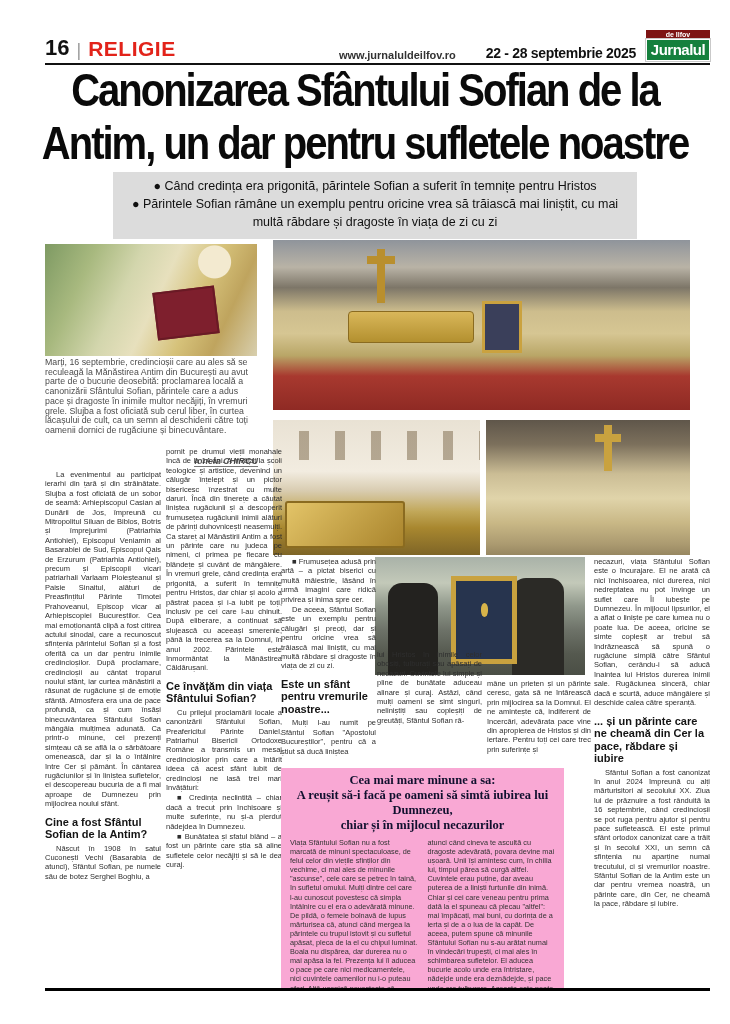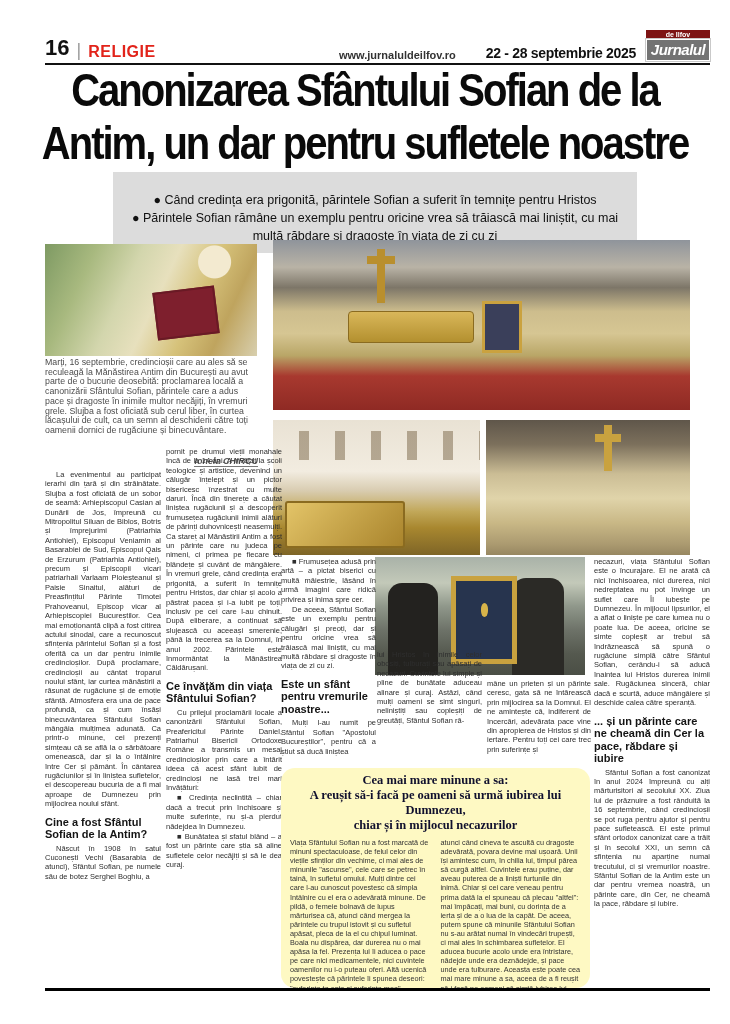--- a/index.html
+++ b/index.html
@@ -5,36 +5,36 @@
   html,body{margin:0;padding:0;background:#888;}
   .page{
     position:relative;width:730px;height:1024px;margin:0 auto;
     background:#ffffff;overflow:hidden;
     font-family:"Liberation Sans",sans-serif;color:#222;
   }
   
   .header{position:absolute;top:31px;left:45px;width:665px;height:30px;display:flex;align-items:flex-end;}
   .pageno{font-size:22px;font-weight:bold;color:#111;}
   .sep{font-size:18px;color:#9a9a9a;margin:0 7px;font-weight:normal;}
-  .section{font-size:16px;font-weight:bold;color:#e2231a;letter-spacing:.5px;}
+  .section{font-size:21px;font-weight:bold;color:#e2231a;letter-spacing:.5px;}
   .spacer{flex:1;}
   .site-url{font-size:11px;font-weight:bold;color:#333;margin-right:30px;}
   .issue-date{font-size:14px;font-weight:bold;color:#111;letter-spacing:-.3px;margin-right:10px;}
   .logo{width:64px;}
   .logo-top{background:#7d1414;color:#fff;font-size:7px;font-weight:bold;text-align:center;line-height:9px;}
-  .logo-main{background:#737373;color:#fff;font-weight:bold;font-style:italic;font-size:15px;
+  .logo-main{background:#15803d;color:#fff;font-weight:bold;font-size:15px;
     text-align:center;line-height:20px;border:1px solid #fff;outline:1px solid #c9c9c9;letter-spacing:-.5px;}
   .header-rule{position:absolute;top:63px;left:45px;width:665px;height:2px;background:#111;}
   
   .headline{position:absolute;top:64px;left:15px;width:700px;text-align:center;
     font-weight:bold;color:#0a0a0a;font-size:40px;line-height:46px;letter-spacing:-2px;
     transform:scale(1,1.14);transform-origin:center top;}
   
   .deck{position:absolute;top:172px;left:113px;width:504px;background:#dcdcdc;
-    padding:19px 10px 8px;text-align:center;font-size:12.5px;line-height:1.45;color:#111;}
+    padding:5px 10px 8px;text-align:center;font-size:12.5px;line-height:1.45;color:#111;}
   
   .photo{position:absolute;overflow:hidden;}
   .photo div{position:absolute;}
   .photo-p1{left:45px;top:244px;width:212px;height:112px;
     background:radial-gradient(circle at 80% 16%, #f3ead0 0 16px, transparent 17px),
     linear-gradient(115deg,#7e9a63 0%,#a8b97f 20%,#d3d6ad 38%,#e7e0bd 52%,#d6c27a 68%,#bfa45e 82%,#d8cfae 100%);}
   .p1-doc{left:52%;top:40%;width:58px;height:44px;background:#7e1f2d;border:2px solid #691a25;transform:rotate(-7deg);}
   .photo-p2{left:273px;top:240px;width:417px;height:170px;
     background:linear-gradient(180deg,#8f949b 0%,#b9b3a6 16%,#7d7668 28%,#cdbd8d 42%,#d6c693 55%,#b9a667 68%,#a8392f 80%,#8f2a24 100%);}
   .p2-cross-v{left:25%;top:5%;width:8px;height:54px;background:#b98f2e;}
@@ -68,21 +68,21 @@
   .col p + p{margin-top:1px;}
   .indent{text-indent:11px;}
   .subhead{font-size:11px;font-weight:bold;line-height:12.5px;margin:7px 0 3px;color:#141414;text-align:left;}
   .col-1{left:45px;top:470px;width:116px;height:518px;}
   .col-2{left:166px;top:447px;width:116px;height:518px;}
   .col-3{left:281px;top:557px;width:95px;height:210px;}
   .col-4a{left:377px;top:650px;width:105px;height:88px;}
   .col-4b{left:487px;top:679px;width:104px;height:88px;}
   .col-5{left:594px;top:557px;width:116px;height:430px;}
   
-  .bluebox{position:absolute;left:281px;top:768px;width:309px;height:220px;background:#fef9c3;overflow:hidden;border-radius:14px;}
+  .bluebox{position:absolute;left:281px;top:768px;width:283px;height:220px;background:#f9a8d4;overflow:hidden;}
   .bluebox-title{font-family:"Liberation Serif",serif;font-weight:bold;text-align:center;
     font-size:12.5px;line-height:15px;color:#10102e;padding:5px 8px 0;}
   .bluebox-cols{display:flex;gap:10px;padding:5px 9px 6px;}
   .bluebox-col{flex:1;font-size:7.3px;line-height:9.1px;color:#333;text-align:left;}
   
   .bottom-rule{position:absolute;left:45px;top:988px;width:665px;height:3px;background:#000;}
 </style>
 </head>
 <body>
 
@@ -173,21 +173,21 @@
 
   <div class="col col-5">
     <p>necazuri, viața Sfântului Sofian este o încurajare. El ne arată că nici închisoarea, nici durerea, nici nedreptatea nu pot învinge un suflet care Îl iubește pe Dumnezeu. În mijlocul lipsurilor, el a aflat o liniște pe care lumea nu o poate lua. De aceea, oricine se simte copleșit ar trebui să îndrăznească să spună o rugăciune simplă către Sfântul Sofian, cerându-i să aducă înaintea lui Hristos durerea inimii sale. Rugăciunea sinceră, chiar dacă e scurtă, aduce mângâiere și deschide calea către speranță.</p>
     <div class="subhead">... și un părinte care ne cheamă din Cer la pace, răbdare și iubire</div>
     <p class="indent">Sfântul Sofian a fost canonizat în anul 2024 împreună cu alți mărturisitori ai secolului XX. Ziua lui de prăznuire a fost rânduită la 16 septembrie, când credincioșii se pot ruga pentru ajutor și pentru pace sufletească. El este primul sfânt ortodox canonizat care a trăit și în secolul XXI, un semn că sfințenia nu aparține numai trecutului, ci și vremurilor noastre. Sfântul Sofian de la Antim este un dar pentru vremea noastră, un părinte care, din Cer, ne cheamă la pace, răbdare și iubire.</p>
   </div>
 
   <div class="bluebox">
     <div class="bluebox-title">
       <div>Cea mai mare minune a sa:</div>
-      <div>A reușit să-i facă pe oameni să urmă iubirea lui Dumnezeu,</div>
+      <div>A reușit să-i facă pe oameni să simtă iubirea lui Dumnezeu,</div>
       <div>chiar și în mijlocul necazurilor</div>
     </div>
     <div class="bluebox-cols">
       <div class="bluebox-col">Viața Sfântului Sofian nu a fost marcată de minuni spectaculoase, de felul celor din viețile sfinților din vechime, ci mai ales de minunile "ascunse", cele care se petrec în taină, în sufletul omului. Mulți dintre cei care l-au cunoscut povestesc că simpla întâlnire cu el era o adevărată minune. De pildă, o femeie bolnavă de lupus mărturisea că, atunci când mergea la părintele cu trupul istovit și cu sufletul apăsat, pleca de la el cu chipul luminat. Boala nu dispărea, dar durerea nu o mai apăsa la fel. Prezența lui îi aducea o pace pe care nici medicamentele, nici cuvintele oamenilor nu i-o puteau oferi. Altă ucenică povestește că părintele îi spunea deseori: "suferința ta este și suferința mea". Această împărtășire a durerii era ea însăși o minune, pentru că</div>
       <div class="bluebox-col">atunci când cineva te ascultă cu dragoste adevărată, povara devine mai ușoară. Unii își amintesc cum, în chilia lui, timpul părea să curgă altfel. Cuvintele erau puține, dar aveau puterea de a liniști furtunile din inimă. Chiar și cei care veneau pentru prima dată la el spuneau că plecau "altfel": mai împăcați, mai buni, cu dorința de a ierta și de a o lua de la capăt. De aceea, putem spune că minunile Sfântului Sofian nu s-au arătat numai în vindecări trupești, ci mai ales în schimbarea sufletelor. El aducea bucurie acolo unde era întristare, nădejde unde era deznădejde, și pace unde era tulburare. Aceasta este poate cea mai mare minune a sa, aceea de a fi reușit să-i facă pe oameni să simtă iubirea lui Dumnezeu, chiar și în mijlocul necazurilor.</div>
     </div>
   </div>
 
   <div class="bottom-rule"></div>
 

